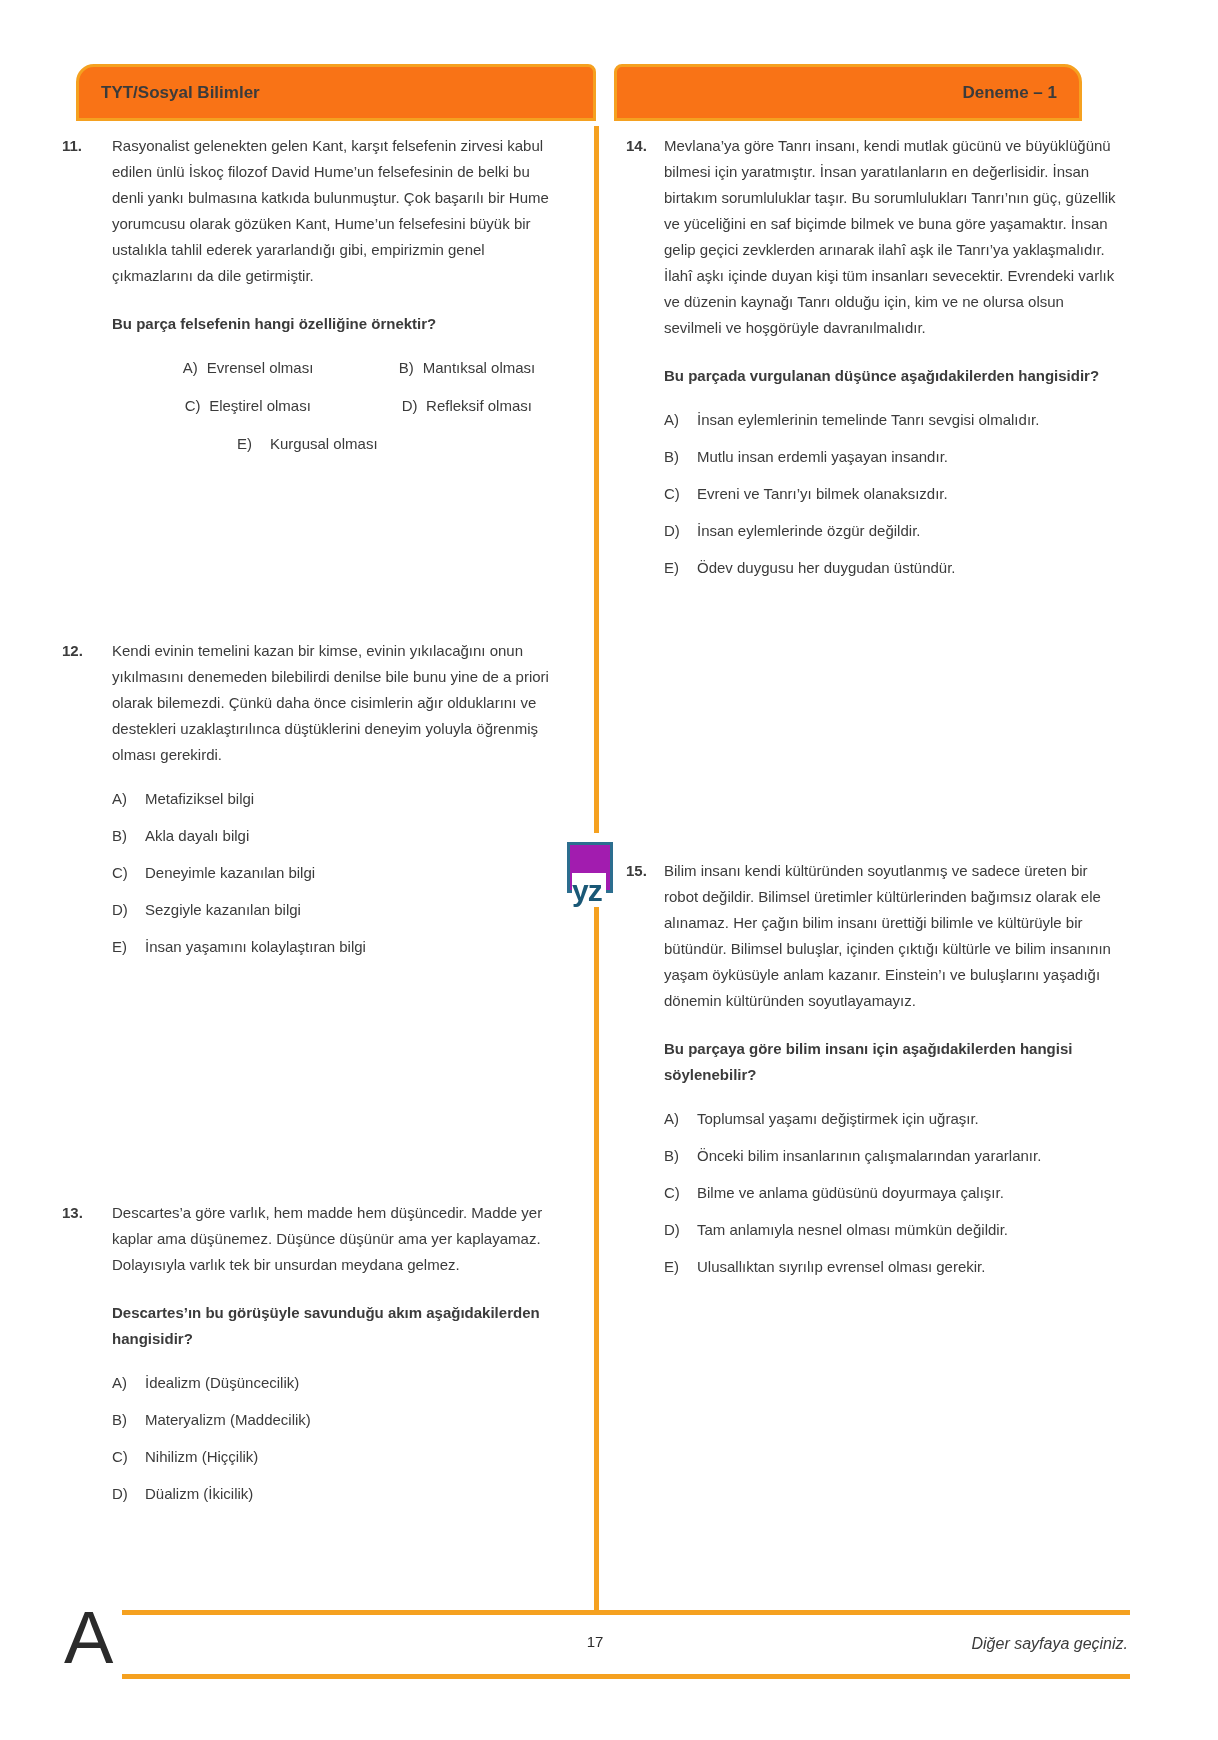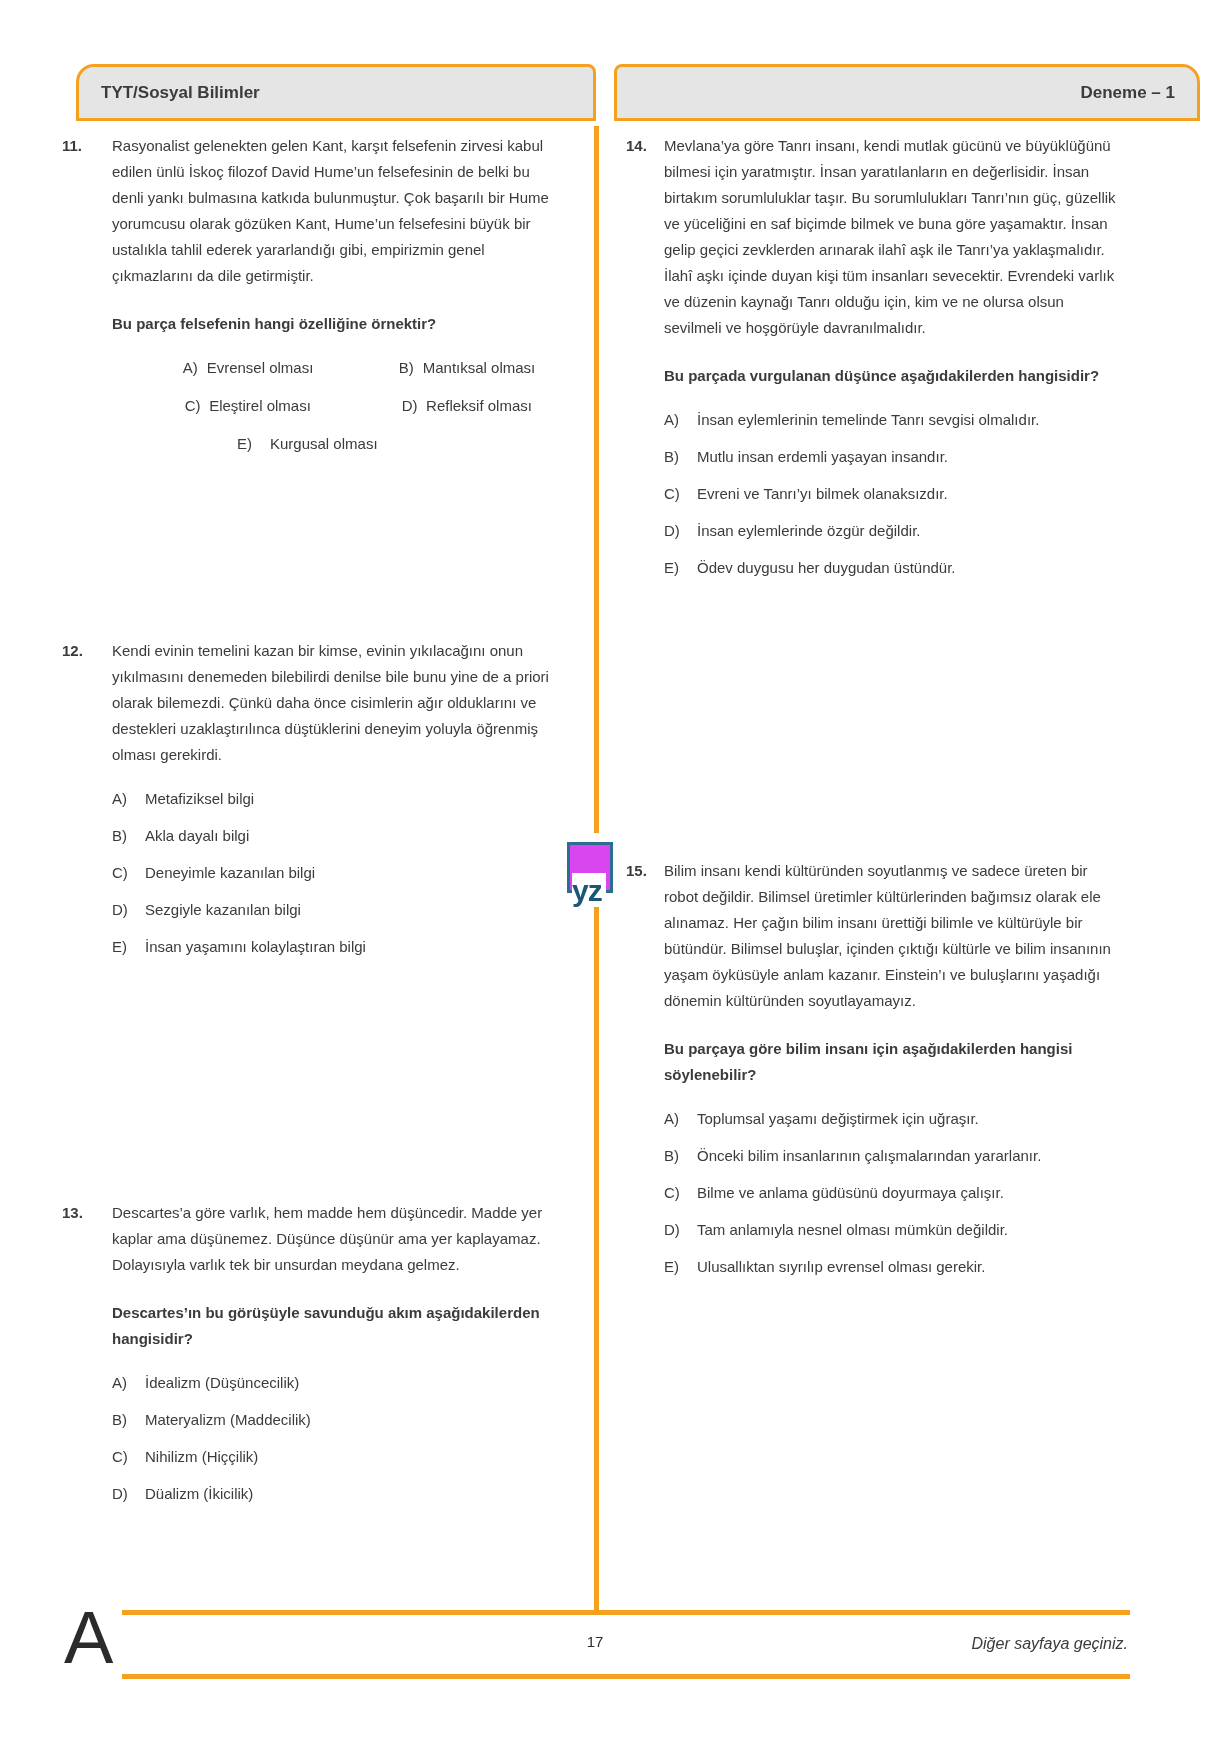--- a/index.html
+++ b/index.html
@@ -13,37 +13,37 @@
   }
   .page { position:absolute; inset:0; }
 
   
   .hdr {
     position:absolute; top:64px; height:57px;
     border:3px solid #F5A120;
     box-sizing:border-box;
     display:flex; align-items:center;
     font-size:17px; font-weight:700; color:#3b3b3b;
-    background:#e5e5e5;
+    background:#f97316;
   }
   .hdr-left  { left:76px;  width:520px; border-radius:18px 8px 0 0; padding-left:22px; }
-  .hdr-right { left:614px; width:586px; border-radius:8px 18px 0 0; justify-content:flex-end; padding-right:22px; }
+  .hdr-right { left:614px; width:468px; border-radius:8px 18px 0 0; justify-content:flex-end; padding-right:22px; }
 
   
   .divider { position:absolute; left:594px; width:5px; background:#F5A120; }
   .divider.seg1 { top:126px; height:707px; }
   .divider.seg2 { top:907px; height:703px; }
 
   
   .logo {
     position:absolute; left:567px; top:842px;
     width:46px; height:51px;
     border:3px solid #2C6E8F;
     box-sizing:border-box;
-    background:#d946ef;
+    background:#a21caf;
   }
   .logo-text {
     position:absolute; left:2px; bottom:-16px;
     background:#fff;
     padding:3px 4px 0 0;
     font-size:30px; line-height:1; font-weight:700;
     letter-spacing:-1px;
     color:#1A5876;
   }
 

